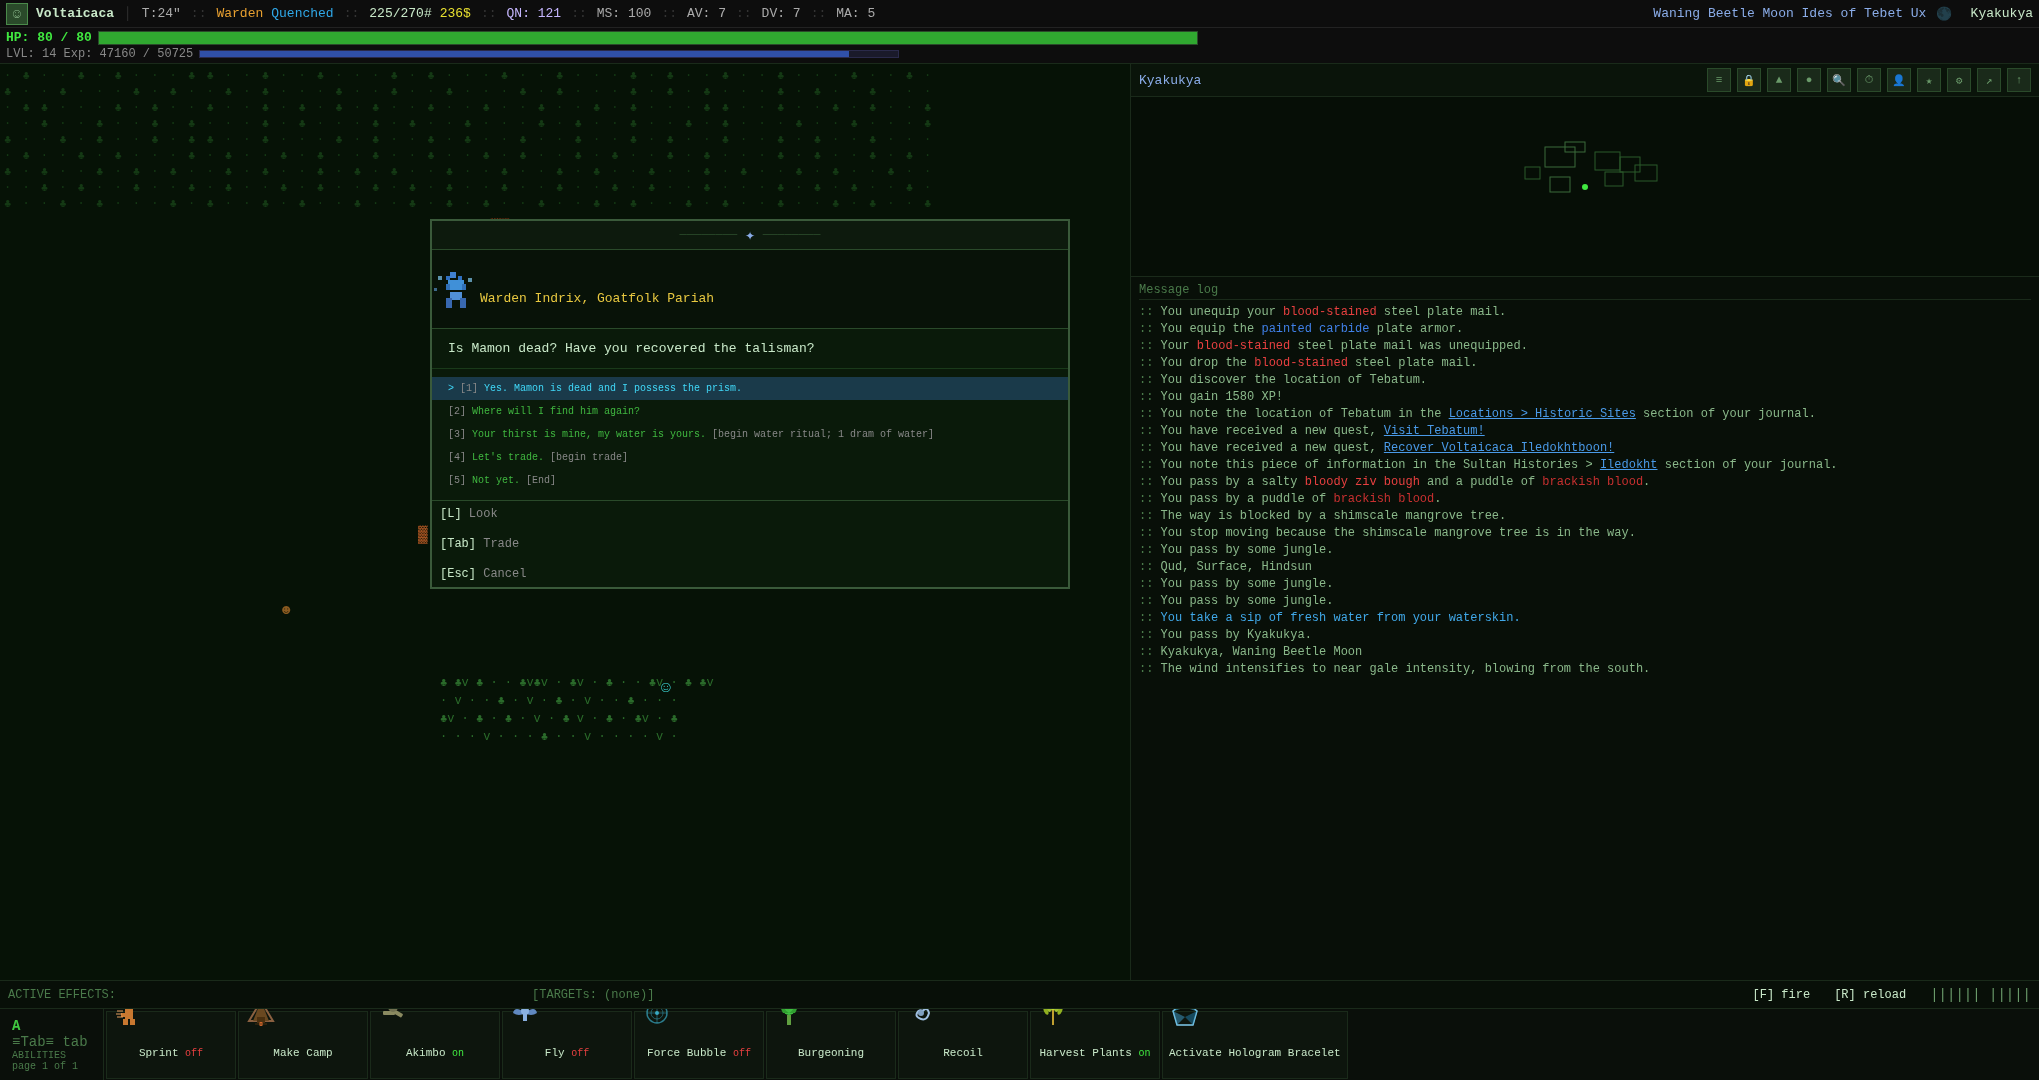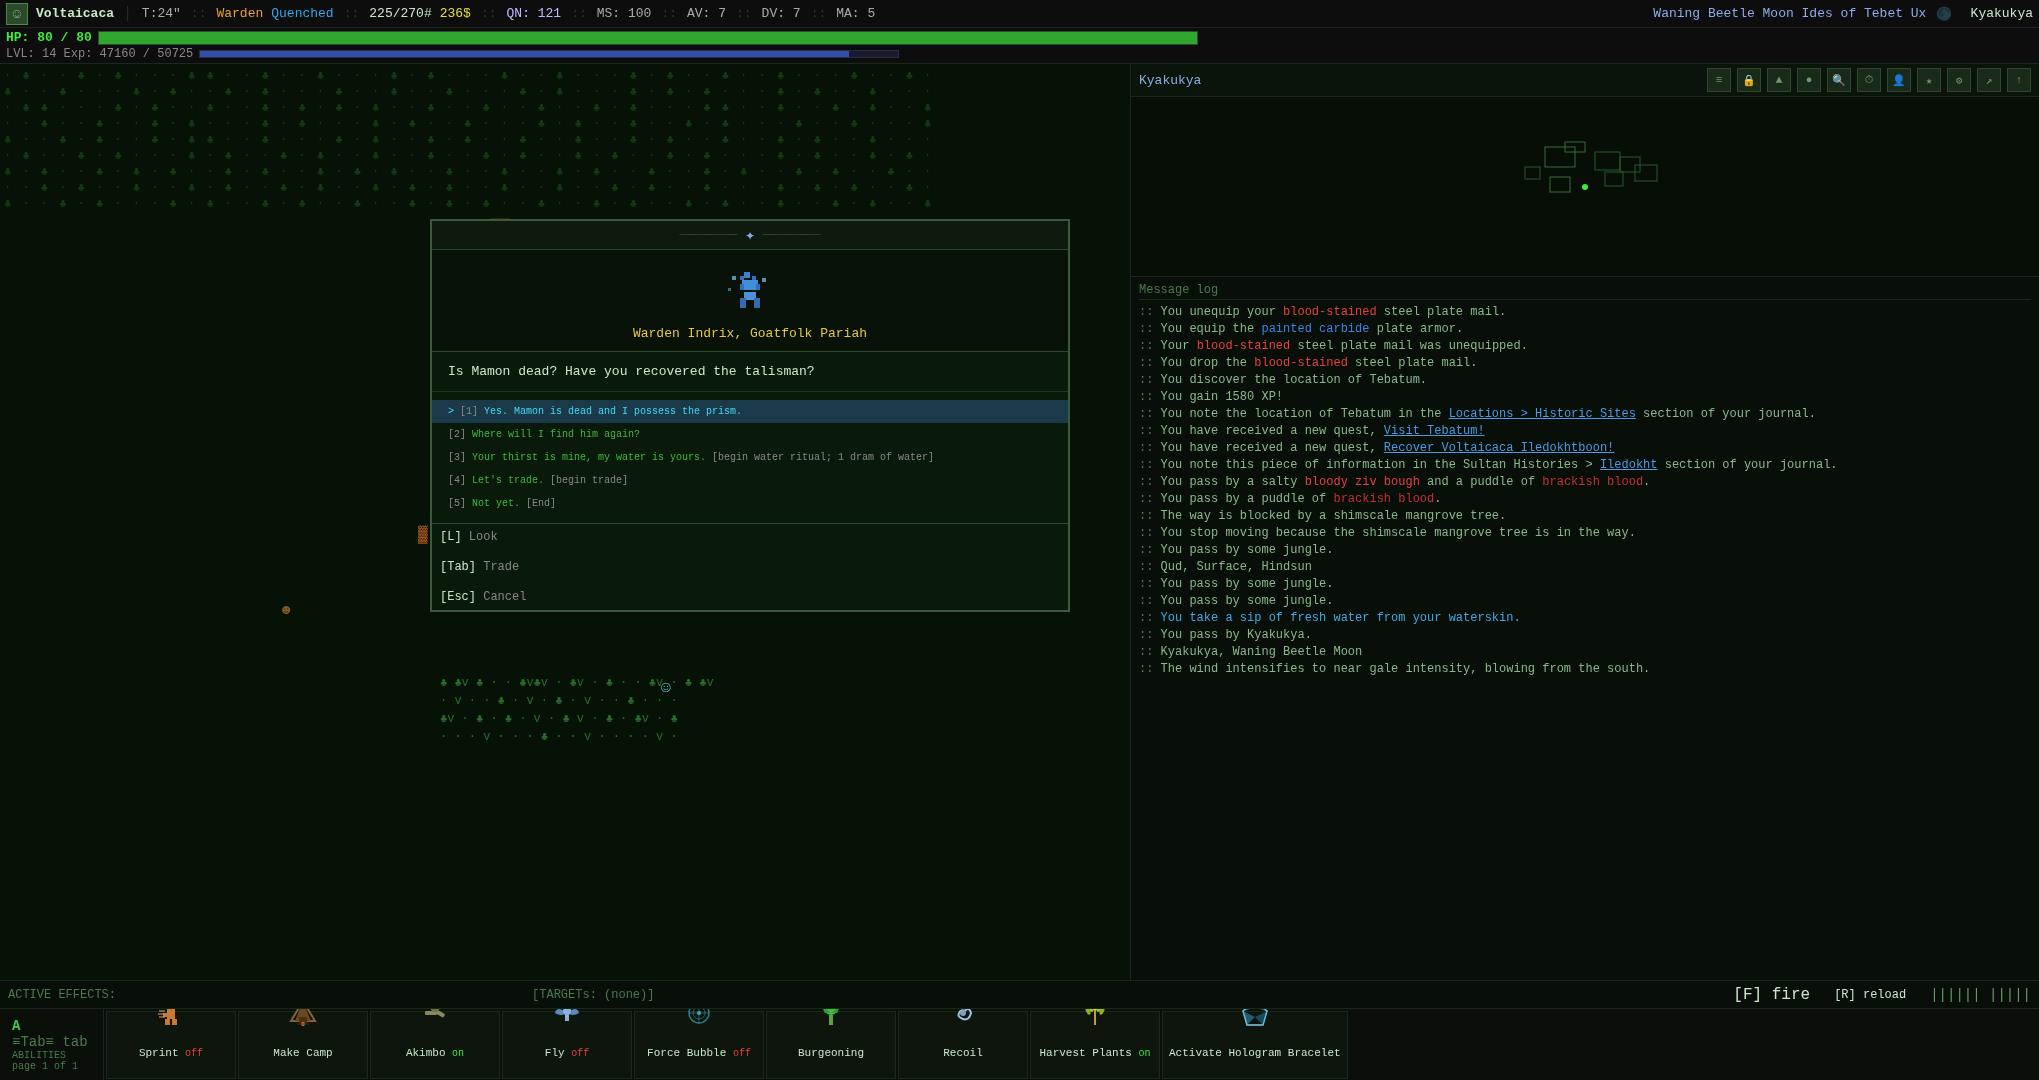--- a/index.html
+++ b/index.html
@@ -116,21 +116,21 @@
       color: #4a7a4a;
       display: flex;
       align-items: center;
       justify-content: center;
       gap: 8px;
     }
     #dialog-title-bar .deco { color: #2a4a2a; }
 
     #dialog-npc-area {
       display: flex;
-      flex-direction: column;
+      flex-direction: row;
       align-items: center;
       padding: 20px 0 10px;
       background: #081208;
     }
     #npc-sprite {
       width: 48px; height: 48px;
       position: relative;
     }
     #npc-name {
       margin-top: 8px;
@@ -306,21 +306,20 @@
       padding: 0 8px;
       border-right: 1px solid #1a2a1a;
       height: 100%;
       color: #4a7a4a;
       font-size: 11px;
     }
 
     .ability-slot {
       display: flex;
       flex-direction: column;
-      align-items: center;
       justify-content: center;
       min-width: 130px;
       height: 68px;
       background: #0d150d;
       border: 1px solid #1a2a1a;
       padding: 2px 6px;
       gap: 20px;
       cursor: pointer;
     }
 
@@ -562,21 +561,21 @@
       <div class="msg-line"><span class="msg-prefix">::</span> You pass by Kyakukya.</div>
       <div class="msg-line"><span class="msg-prefix">::</span> Kyakukya, Waning Beetle Moon</div>
       <div class="msg-line"><span class="msg-prefix">::</span> The wind intensifies to near gale intensity, blowing from the south.</div>
     </div>
   </div>
 </div>
 
 <div id="active-effects-bar">
   <span id="active-effects-label">ACTIVE EFFECTS:</span>
   <span style="margin-left:400px;color:#4a7a4a;font-size:12px">[TARGETs: (none)]</span>
-  <span style="margin-left:auto;color:#c8e8c8;font-size:16px">[F] fire</span>
+  <span style="margin-left:auto;color:#c8e8c8;font-size:12px">[F] fire</span>
   <span style="color:#c8e8c8;font-size:12px;margin-left:8px">[R] reload</span>
   <span style="color:#6a9a6a;font-size:14px;margin-left:8px">|||||| |||||</span>
 </div>
 
 <div id="abilities-bar">
   <div id="abilities-info">
     <span style="color:#40c840;font-size:14px;font-weight:bold">A</span>
     <span style="font-size:14px;color:#4a7a4a">≡Tab≡ tab</span>
     <span style="font-size:10px;color:#4a7a4a">ABILITIES</span>
     <span style="font-size:10px;color:#4a7a4a">page 1 of 1</span>

